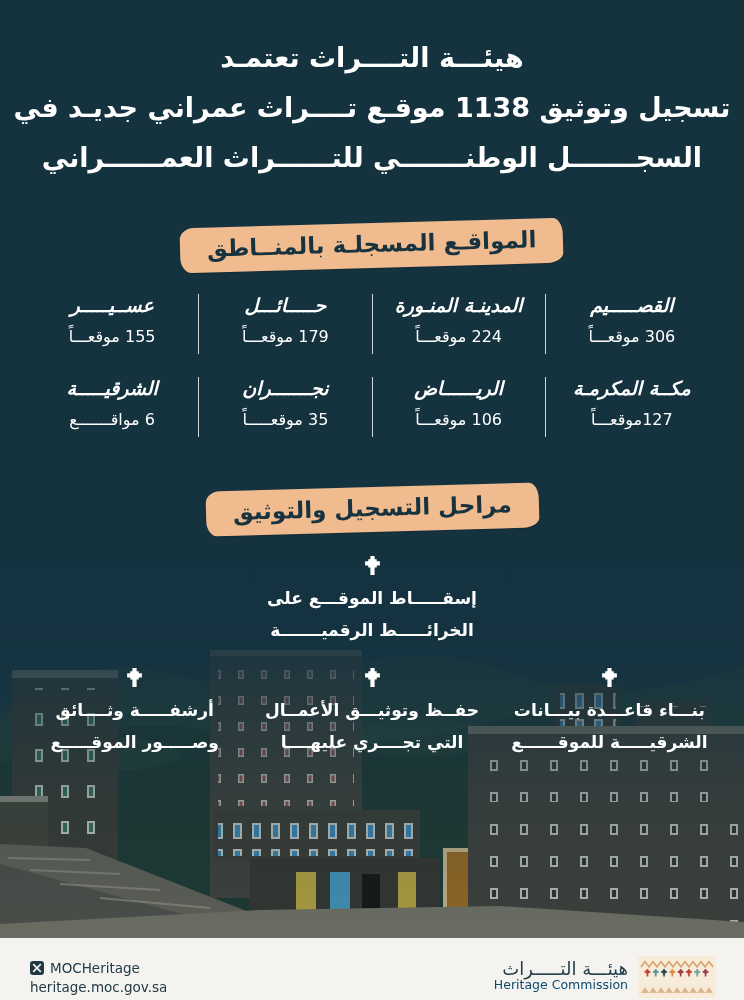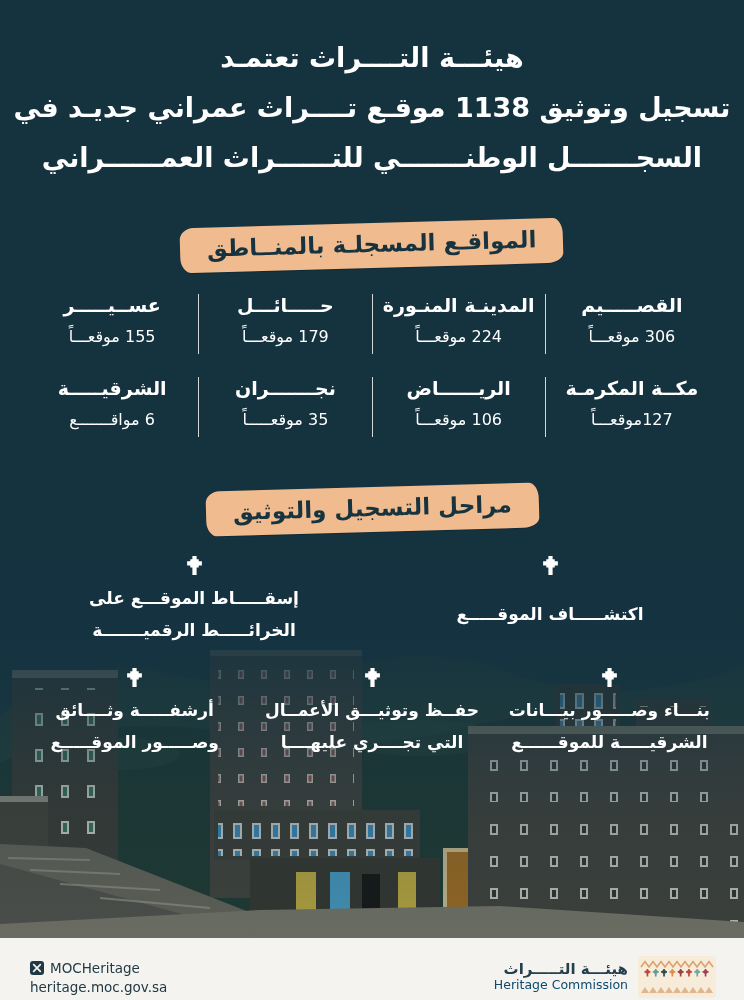--- a/index.html
+++ b/index.html
@@ -22,42 +22,42 @@
   .badge-wrap.first  { top:223px; }
   .badge-wrap.second { top:487px; }
   .badge { display:inline-block; background:#f0bb8e; color:#17333f;
            font-size:23px; font-weight:bold; padding:8px 27px 11px;
            border-radius:14px 10px 16px 11px / 12px 16px 10px 15px;
            transform:rotate(-1.6deg); box-shadow:0 1px 0 rgba(0,0,0,.15); }
 
   .regions { position:absolute; top:291px; left:26px; right:26px; }
   .region-row { display:flex; align-items:stretch; height:66px; margin-bottom:17px; }
   .region { flex:1 1 0; text-align:center; display:flex; flex-direction:column; justify-content:flex-start; }
-  .region-name  { font-size:19px; font-weight:bold; line-height:28px; }
+  .region-name  { font-size:19px; font-weight:bold; line-height:28px;font-style:italic; }
   .region-count { font-size:16px; line-height:30px; margin-top:3px; }
   .v-divider { width:1px; background:#e9eae7; opacity:.9; margin:3px 0; }
 
   .stages { position:absolute; top:556px; left:16px; right:16px; }
   .stage-row { display:flex; margin-bottom:22px; }
   .stage { flex:1 1 0; display:flex; flex-direction:column; align-items:center; }
   .stage-icon { width:15px; height:19px; margin-bottom:7px; }
   .stage-text { display:flex; flex-direction:column; justify-content:center;
                 min-height:64px; text-align:center; font-size:17px; font-weight:bold; line-height:32px; }
   .stage-text span:empty { display:none; }
 
   
   .footer { position:absolute; left:0; right:0; bottom:0; height:62px; background:#f4f3f0;
             display:flex; align-items:center; justify-content:space-between;
             padding:16px 28px 0 30px; direction:ltr; color:#203a46; }
   .footer-left { display:flex; flex-direction:column; gap:1px; font-size:13.5px; line-height:18px; }
   .social-row { display:flex; align-items:center; gap:6px; }
   .x-badge { width:14px; height:14px; }
   .footer-right { display:flex; align-items:center; gap:10px; }
   .logo-text { text-align:left; }
-  .logo-ar { font-size:15px; font-weight:bold; direction:rtl; text-align:right; line-height:16px; color:#24404c; }
+  .logo-ar { font-size:18px; font-weight:normal; direction:rtl; text-align:right; line-height:16px; color:#24404c; }
   .logo-en { font-size:12.5px; line-height:16px; color:#0c4a6e; }
   .logo-mark svg { display:block; }
 </style>
 </head>
 <body>
 
 <div class="poster">
 
   <div class="photo">
     <svg viewBox="0 0 744 380" preserveAspectRatio="none" aria-hidden="true">
@@ -205,42 +205,33 @@
     </div>
 
     <div class="stages">
 
       <div class="stage-row">
         <div class="stage">
           <svg class="stage-icon" viewBox="0 0 14 18">
               <path d="M5 0h4v3h2v2h3v4h-3v2h-2v7H5v-7H3v-2H0V5h3V3h2z" fill="#ffffff"></path>
             </svg>
           <div class="stage-text">
-            <span>اكتشـــــاف الموقـــــع</span>
-
-          </div>
-        </div>
-        <div class="stage">
-          <svg class="stage-icon" viewBox="0 0 14 18">
-              <path d="M5 0h4v3h2v2h3v4h-3v2h-2v7H5v-7H3v-2H0V5h3V3h2z" fill="#ffffff"></path>
-            </svg>
-          <div class="stage-text">
             <span>إسقـــــاط الموقـــع على</span>
             <span>الخرائـــــط الرقميـــــــة</span>
           </div>
         </div>
       </div>
 
       <div class="stage-row">
         <div class="stage">
           <svg class="stage-icon" viewBox="0 0 14 18">
               <path d="M5 0h4v3h2v2h3v4h-3v2h-2v7H5v-7H3v-2H0V5h3V3h2z" fill="#ffffff"></path>
             </svg>
           <div class="stage-text">
-            <span>بنـــاء وصـــــور بيـــانات</span>
+            <span>بنـــاء قاعـــدة بيـــانات</span>
             <span>الشرقيـــــة للموقــــــع</span>
           </div>
         </div>
         <div class="stage">
           <svg class="stage-icon" viewBox="0 0 14 18">
               <path d="M5 0h4v3h2v2h3v4h-3v2h-2v7H5v-7H3v-2H0V5h3V3h2z" fill="#ffffff"></path>
             </svg>
           <div class="stage-text">
             <span>حفــظ وتوثيـــق الأعمــال</span>
             <span>التي تجــــري عليهــــا</span>

